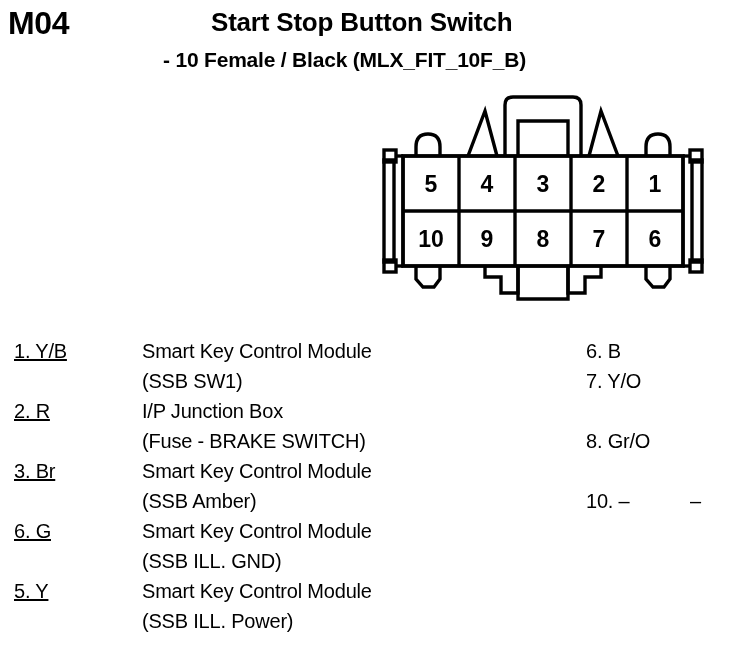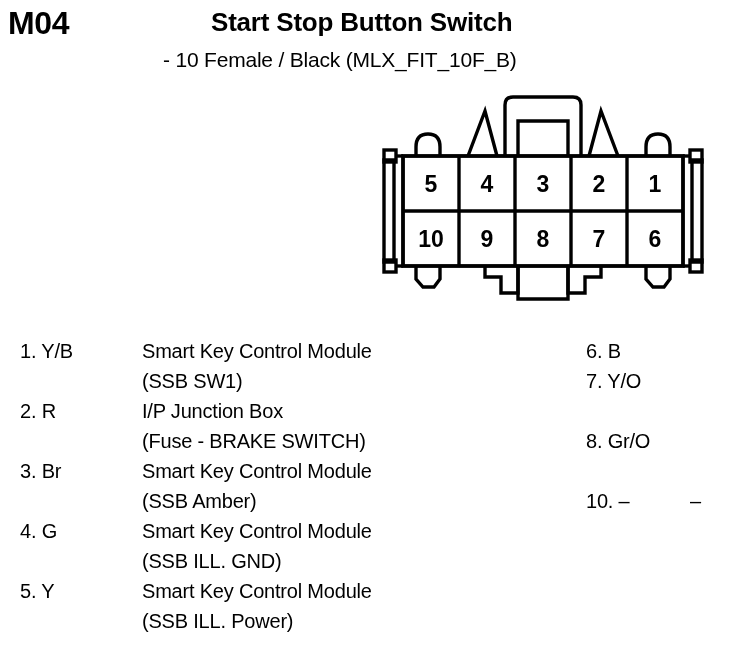--- a/index.html
+++ b/index.html
@@ -35,21 +35,21 @@
     font-weight: bold;
     letter-spacing: -0.2px;
     line-height: 32px;
     margin-left: 48px;
   }
   #header-subtitle {
     position: absolute;
     left: 163px;
     top: 47px;
     font-size: 21px;
-    font-weight: normal;
+    font-weight: bold;
     letter-spacing: -0.2px;
     line-height: 26px;
   }
 
   
   #connector-wrap {
     position: absolute;
     left: 370px;
     top: 88px;
     width: 340px;
@@ -72,27 +72,28 @@
     left: 0px;
     top: 336px;
     width: 560px;
   }
   .pin-row {
     position: relative;
     height: 30px;
   }
   .pin-label {
     position: absolute;
-    left: 20px;
+    left: 14px;
     top: 0;
     font-size: 20px;
     font-weight: normal;
     letter-spacing: -0.2px;
     line-height: 30px;
     white-space: nowrap;
+    text-decoration: underline;
   }
   .pin-desc {
     position: absolute;
     left: 142px;
     top: 0;
     font-size: 20px;
     font-weight: normal;
     letter-spacing: -0.2px;
     line-height: 30px;
     white-space: nowrap;
@@ -213,21 +214,21 @@
   </div>
   <div class="pin-row">
     <span class="pin-label">3. Br</span>
     <span class="pin-desc">Smart Key Control Module</span>
   </div>
   <div class="pin-row">
     <span class="pin-label"></span>
     <span class="pin-desc">(SSB Amber)</span>
   </div>
   <div class="pin-row">
-    <span class="pin-label">4. G</span>
+    <span class="pin-label">6. G</span>
     <span class="pin-desc">Smart Key Control Module</span>
   </div>
   <div class="pin-row">
     <span class="pin-label"></span>
     <span class="pin-desc">(SSB ILL. GND)</span>
   </div>
   <div class="pin-row">
     <span class="pin-label">5. Y</span>
     <span class="pin-desc">Smart Key Control Module</span>
   </div>

